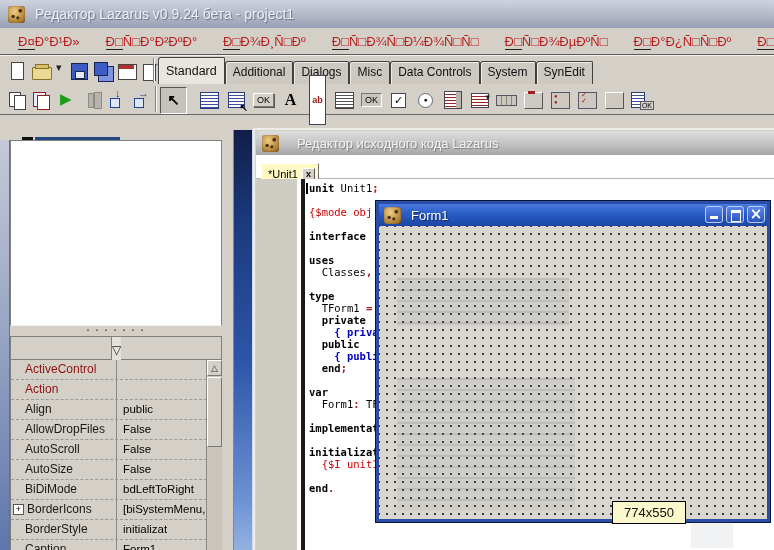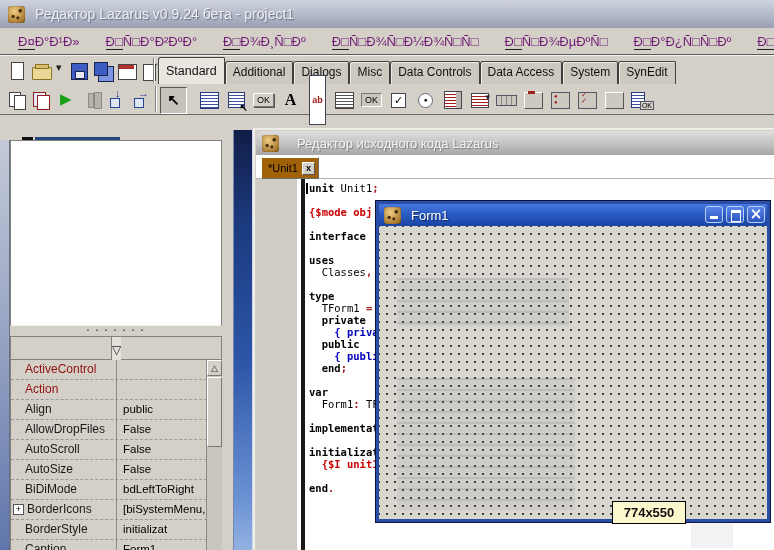--- a/index.html
+++ b/index.html
@@ -16,21 +16,21 @@
       radial-gradient(circle at 72% 28%,#4a3210 1.5px,rgba(0,0,0,0) 2.2px),
       radial-gradient(circle at 30% 62%,#4a3210 1.3px,rgba(0,0,0,0) 2px),
       radial-gradient(circle at 58% 70%,#4a3210 1.2px,rgba(0,0,0,0) 1.9px),
       radial-gradient(circle at 38% 32%,#f0cd85,#a97a30 75%,#6b4716 100%);
     box-shadow:inset 0 0 1px #3a2708;}
   #win-title{margin-left:10px;font-size:14px;color:#eef0f6;text-shadow:1px 1px 1px #6a7082;white-space:nowrap;}
 
   
   #menubar{position:absolute;left:0;top:28px;width:774px;height:27px;background:#d4d0c8;
     border-bottom:1px solid #5a5a5a;display:flex;align-items:center;padding-left:18px;white-space:nowrap;}
-  .mn{font-size:13px;color:#701a75;margin-right:26px;cursor:default;}
+  .mn{font-size:13px;color:#b91c1c;margin-right:26px;cursor:default;}
   .mn-u{border-bottom:1px solid #222;}
 
   
   #toolbar1{position:absolute;left:0;top:55px;width:774px;height:29px;background:#d4d0c8;
     border-top:1px solid #f4f2ee;}
   #tb-files{position:absolute;left:6px;top:4px;display:flex;align-items:center;}
   #tb-sep1{position:absolute;left:153px;top:2px;width:2px;height:25px;
     border-left:1px solid #808080;border-right:1px solid #fff;}
   #tabs{position:absolute;left:158px;bottom:0px;height:29px;display:flex;align-items:flex-end;overflow:hidden;width:616px;}
   .ptab{flex:0 0 auto;height:23px;padding:3px 7px 0 7px;font-size:12px;color:#111;background:#cdc9c1;
@@ -143,35 +143,35 @@
     border-left:1px solid #7688b0;border-right:1px solid #cfd8ea;}
 
   
   #editor{position:absolute;left:253px;top:128px;width:521px;height:422px;background:#d4d0c8;
     border-left:2px solid #efede8;border-top:2px solid #efede8;}
   #ed-title{position:absolute;left:1px;top:1px;width:518px;height:24px;
     background:linear-gradient(180deg,#dedede 0%,#c2c2c2 55%,#a6a6a6 100%);
     border-top-left-radius:6px;display:flex;align-items:center;padding-left:6px;}
   #ed-title-text{margin-left:18px;font-size:13px;color:#f4f4f4;text-shadow:1px 1px 1px #7a7a7a;white-space:nowrap;}
   #ed-tabbar{position:absolute;left:1px;top:25px;width:518px;height:24px;background:#fff;border-bottom:1px solid #b8b5ae;}
-  #ed-tab{position:absolute;left:5px;top:2px;height:22px;background:#a16207;border:1px solid #6e6e6e;
+  #ed-tab{position:absolute;left:5px;top:8px;height:22px;background:#fef9c3;border:1px solid #6e6e6e;
     border-top-color:#fff;border-left-color:#fff;display:flex;align-items:center;padding:0 3px 0 6px;}
   #ed-tab-label{font-size:11px;color:#000;margin-right:4px;}
   #ed-tab-close{width:13px;height:13px;background:#d4d0c8;border:1px solid #555;border-top-color:#fff;border-left-color:#fff;
     font-size:9px;font-weight:bold;line-height:11px;text-align:center;color:#000;}
   #ed-body{position:absolute;left:1px;top:49px;width:520px;height:372px;background:#fff;}
   #ed-gutter{position:absolute;left:0;top:0;width:45px;height:372px;background:#cfccc4;
     border-right:4px solid #fff;box-shadow:4px 0 0 #1a1a1a;}
   #codeblock{position:absolute;left:53px;top:3px;font-family:"DejaVu Sans Mono","Liberation Mono",monospace;
     font-size:10.5px;white-space:pre;}
   .cl{height:12px;line-height:12px;}
   .c-kw{color:#000;font-weight:bold;}
   .c-id{color:#000;}
   .c-sym{color:#a22020;font-weight:bold;}
-  .c-dir{color:#cc0000;font-weight:bold;}
+  .c-dir{color:#cc0000;font-weight:normal;}
   .c-cmt{color:#0000bb;font-weight:bold;}
   #caret{position:absolute;left:50px;top:4px;width:2px;height:11px;background:#000;}
 
   
   #form1{position:absolute;left:375px;top:200px;width:396px;height:323px;background:#2a4ea8;
     border:1px solid #0b153c;padding:3px;}
   #f-title{position:relative;height:22px;background:linear-gradient(180deg,#4a7ae0 0%,#2a5cc4 45%,#1a44a4 100%);
     display:flex;align-items:center;padding-left:5px;}
   #f-title-text{margin-left:10px;font-size:13px;color:#fff;text-shadow:1px 1px 1px #12275e;}
   #f-btns{position:absolute;right:2px;top:2px;display:flex;}
@@ -184,21 +184,21 @@
   #f-client{position:absolute;left:3px;top:25px;right:3px;bottom:3px;background-color:#d9d6cf;
     background-image:radial-gradient(#3c3c3c 0.9px,rgba(0,0,0,0) 1.3px);background-size:8px 8px;background-position:4px 4px;}
   .ghost{position:absolute;background:rgba(120,126,146,0.10);}
   .ghost-lines{background-image:repeating-linear-gradient(180deg,rgba(70,70,96,0.13) 0 2px,rgba(0,0,0,0) 2px 11px);}
   #ghost1{left:18px;top:52px;width:172px;height:48px;}
   #ghost2{left:18px;top:152px;width:178px;height:132px;}
   #ghost3{left:312px;top:296px;width:42px;height:26px;}
 
   
   #tooltip{position:absolute;left:612px;top:501px;width:74px;height:23px;background:#fbf8cd;border:1px solid #000;
-    font-size:13px;color:#111;text-align:center;line-height:21px;z-index:30;font-weight:bold;}
+    font-size:13px;color:#111;text-align:center;line-height:21px;z-index:30;}
 </style>
 </head>
 <body>
 
 <div id="screen">
 
   <div id="titlebar">
     <div class="laz-icon"></div>
     <span id="win-title">Редактор Lazarus v0.9.24 бета - project1</span>
   </div>
@@ -223,21 +223,20 @@
         <div class="tbi i-new-form"></div>
         <div class="tbi i-toggle-form-unit"></div>
       </div>
     <div id="tb-sep1"></div>
     <div id="tabs">
         <div class="ptab active">Standard</div>
         <div class="ptab">Additional</div>
         <div class="ptab">Dialogs</div>
         <div class="ptab">Misc</div>
         <div class="ptab">Data Controls</div>
-        <div class="ptab">Data Access</div>
         <div class="ptab">System</div>
         <div class="ptab">SynEdit</div>
       </div>
   </div>
 
   <div id="toolbar2">
     <div id="tb-run">
         <div class="tbi i-view-units"></div>
         <div class="tbi i-view-forms"></div>
         <div class="tbi i-run"></div>

